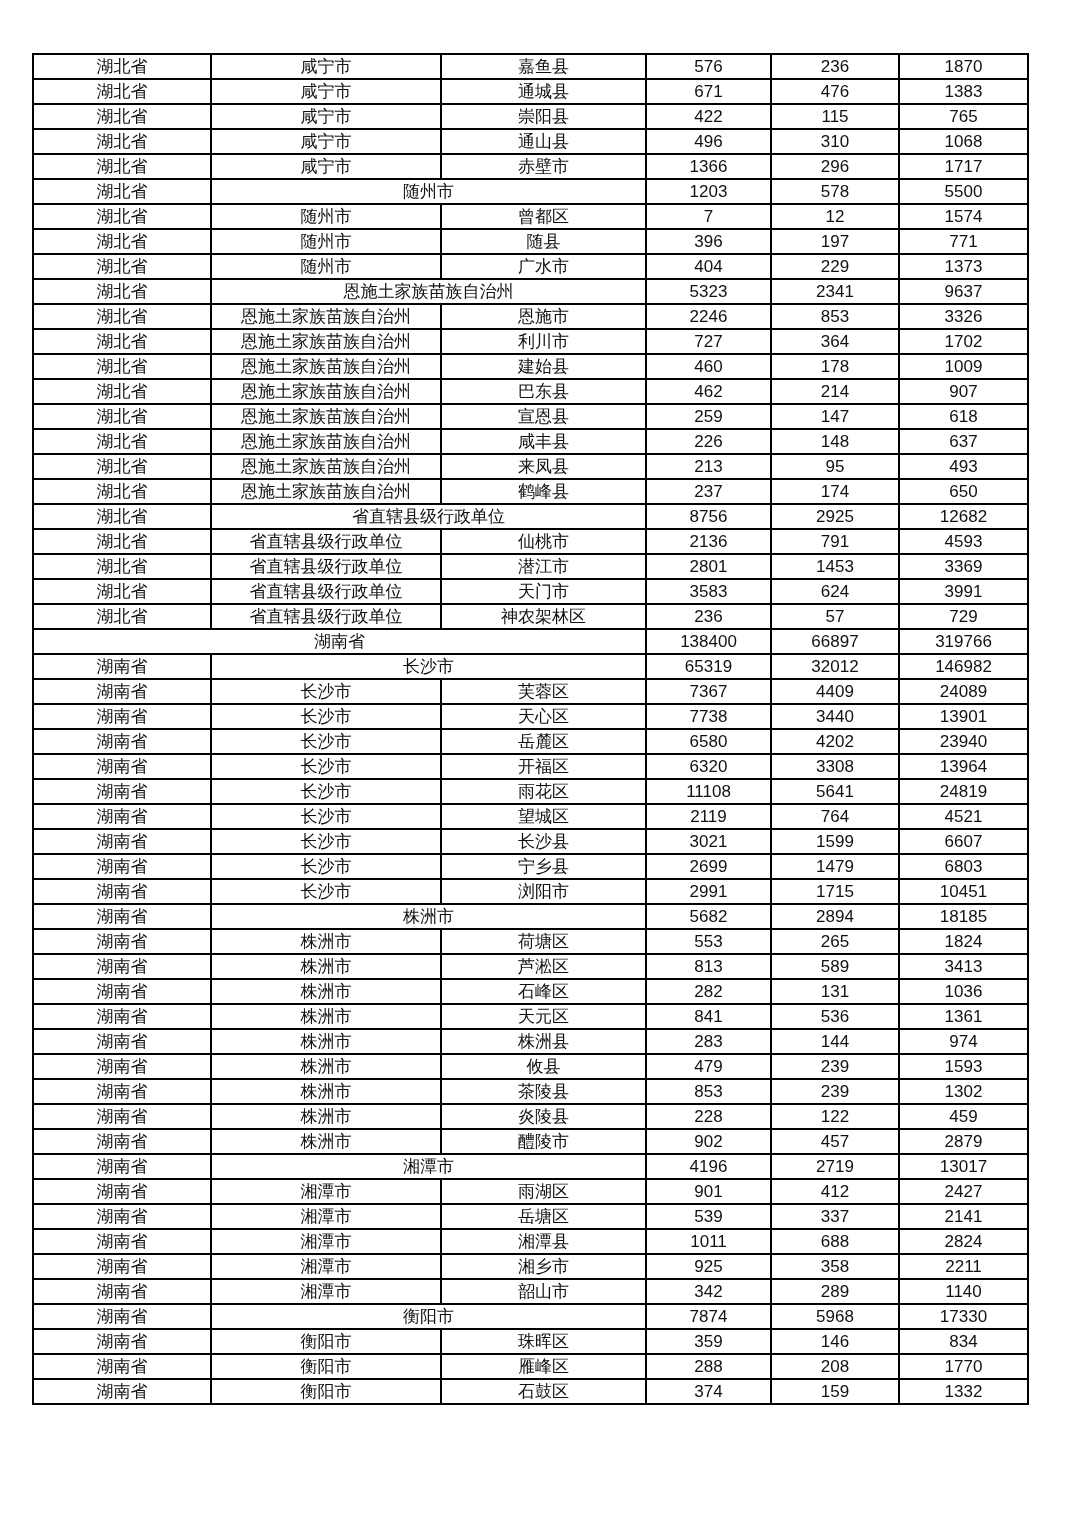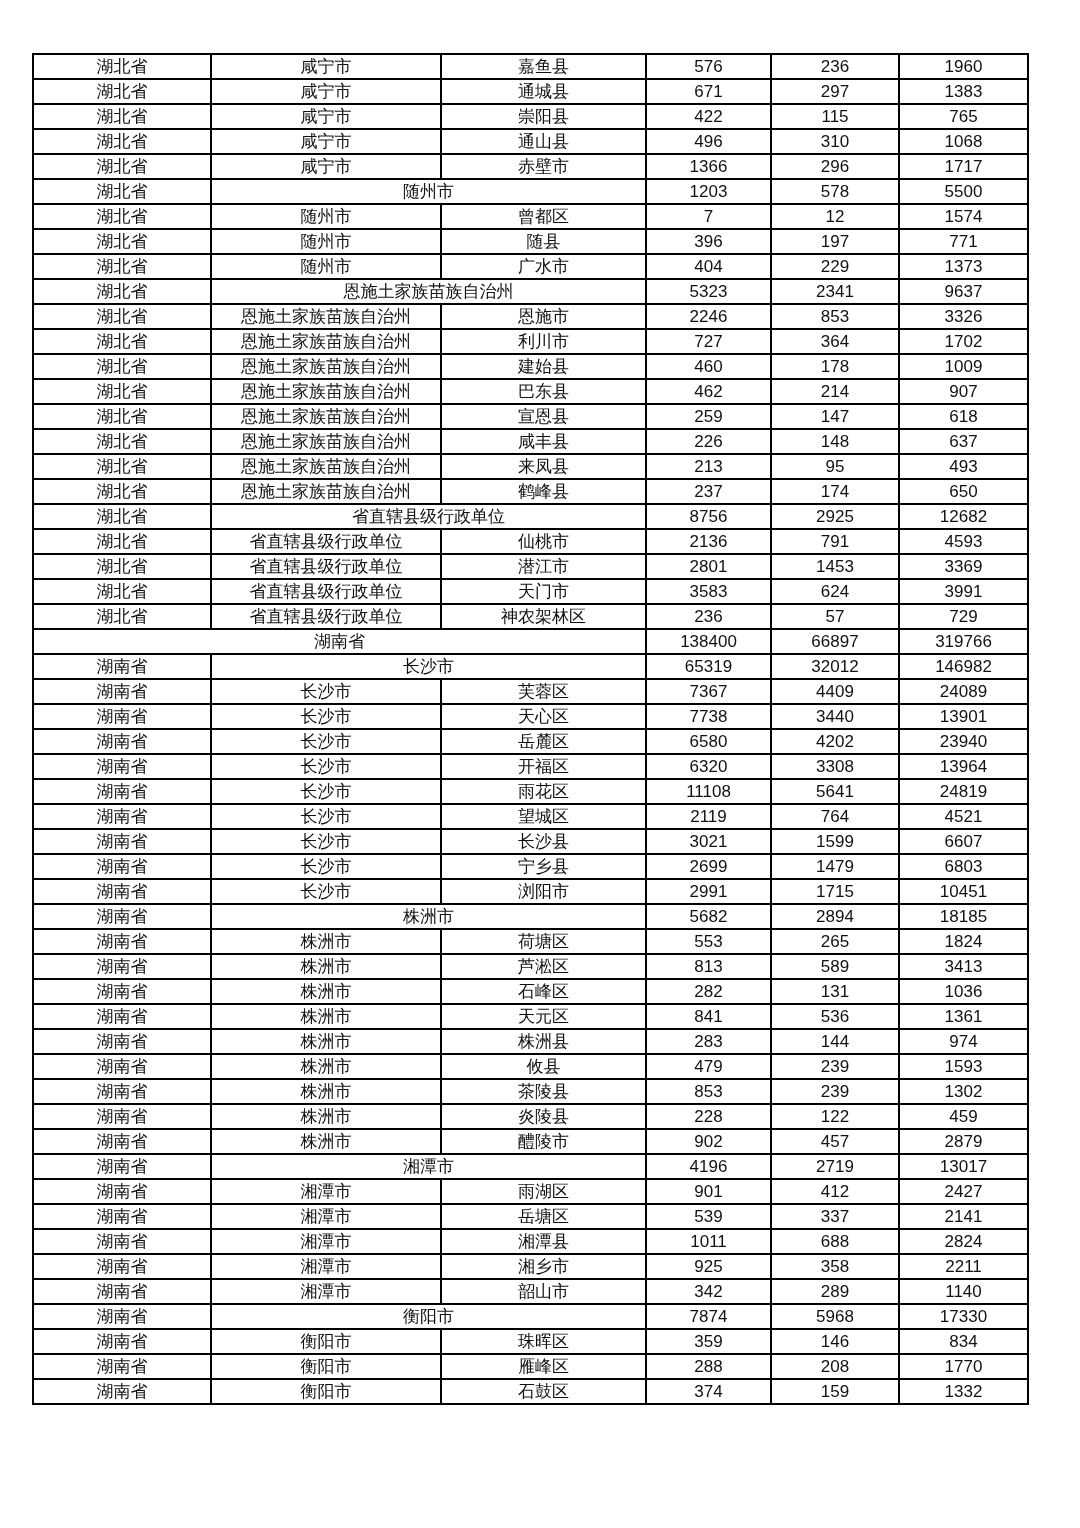--- a/index.html
+++ b/index.html
@@ -47,28 +47,28 @@
         <col style="width: 128px;">
         <col style="width: 129px;">
       </colgroup>
     <tbody id="table-body">
         <tr>
           <td>湖北省</td>
           <td>咸宁市</td>
           <td>嘉鱼县</td>
           <td>576</td>
           <td>236</td>
-          <td>1960</td>
+          <td>1870</td>
         </tr>
         <tr>
           <td>湖北省</td>
           <td>咸宁市</td>
           <td>通城县</td>
           <td>671</td>
-          <td>297</td>
+          <td>476</td>
           <td>1383</td>
         </tr>
         <tr>
           <td>湖北省</td>
           <td>咸宁市</td>
           <td>崇阳县</td>
           <td>422</td>
           <td>115</td>
           <td>765</td>
         </tr>

